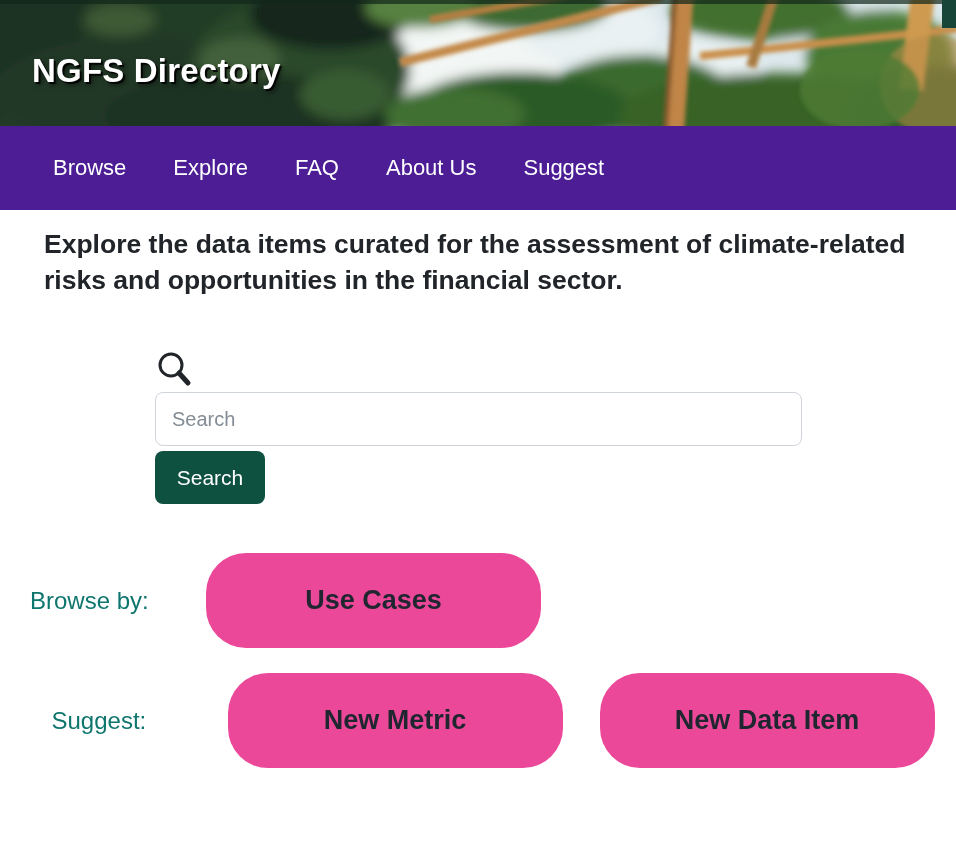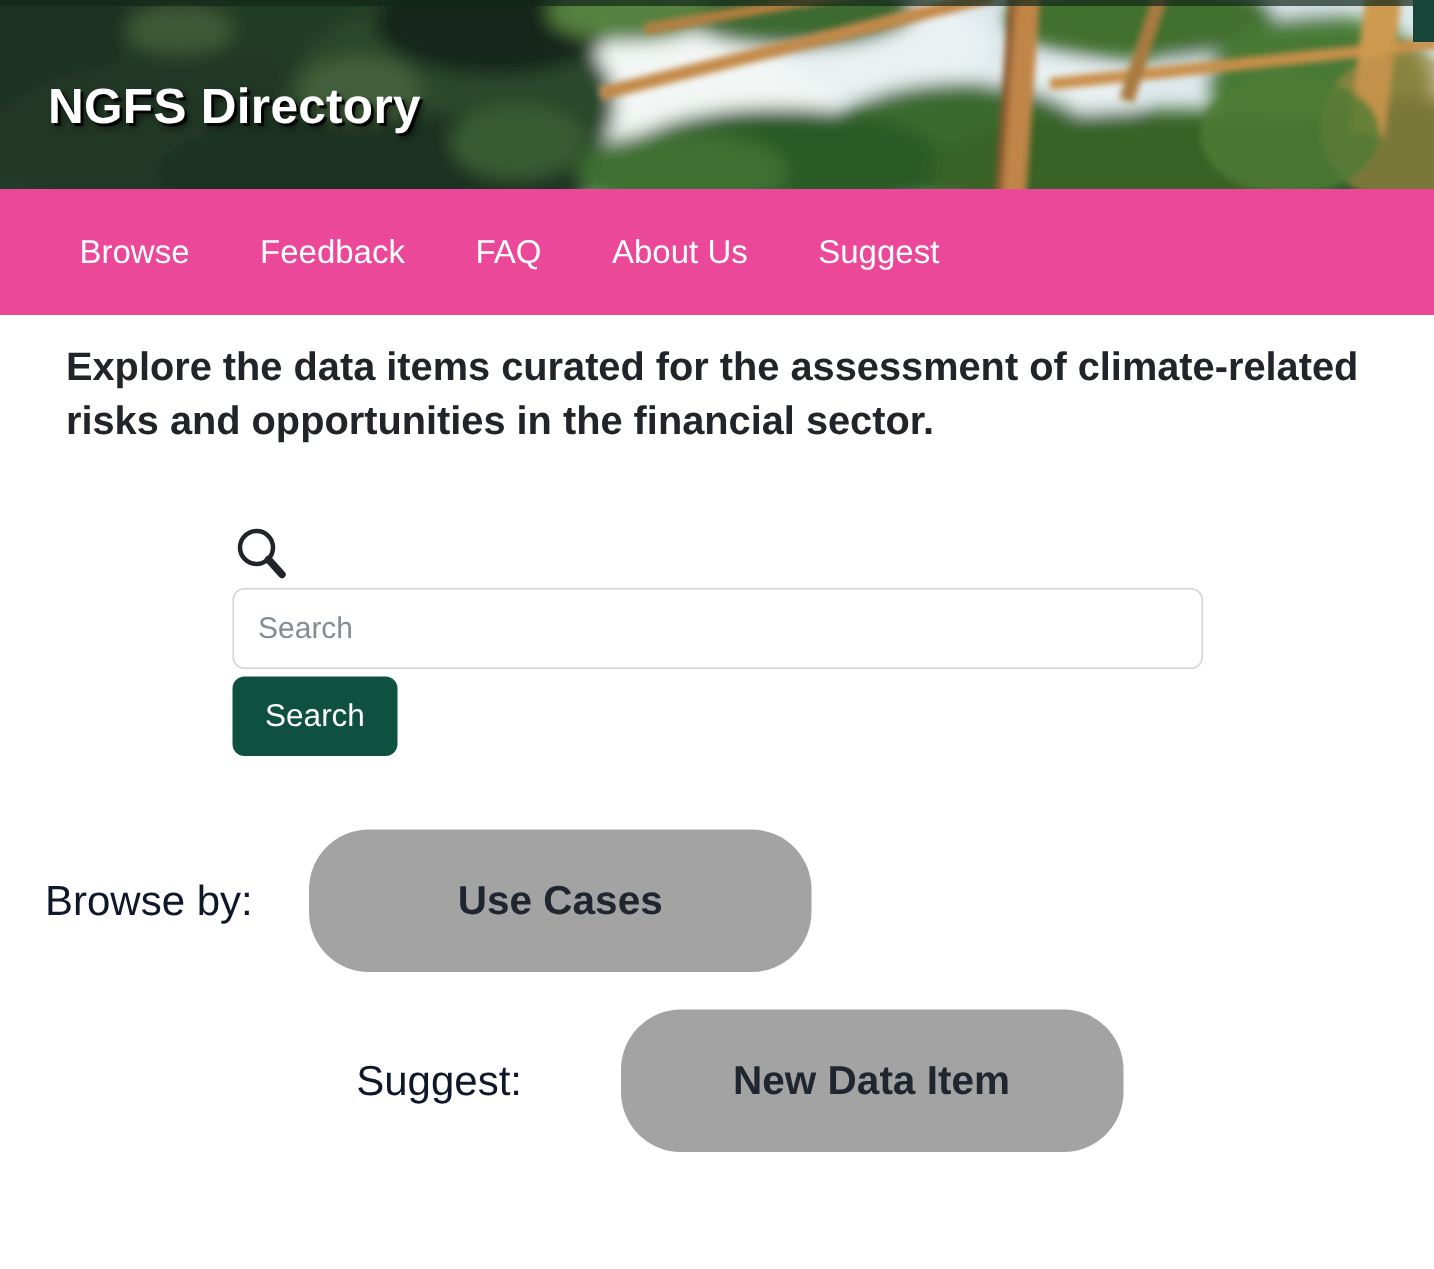--- a/index.html
+++ b/index.html
@@ -30,21 +30,21 @@
     font-weight: 700;
     color: #ffffff;
     letter-spacing: 0.2px;
     text-shadow: 2px 2px 0 rgba(0,0,0,0.85), 3px 3px 5px rgba(0,0,0,0.55);
   }
 
   
   .navbar {
     width: 956px;
     height: 84px;
-    background: #ec4899;
+    background: #4c1d95;
     display: flex;
     align-items: center;
     padding-left: 53px;
     gap: 47px;
   }
   .nav-link {
     color: #ffffff;
     font-size: 22px;
     font-weight: 400;
     cursor: pointer;
@@ -98,28 +98,28 @@
   
   .pill-row {
     display: flex;
     align-items: center;
     margin-top: 49px;
   }
   .pill-row.second { margin-top: 25px; justify-content: center; }
   .row-label {
     flex: 0 0 206px;
     padding-left: 30px;
-    font-size: 28px;
+    font-size: 24px;
     font-weight: 400;
-    color: #0f172a;
+    color: #0f766e;
   }
   .pill {
     flex: 0 0 335px;
     height: 95px;
-    background: #a3a3a3;
+    background: #ec4899;
     border-radius: 40px;
     display: flex;
     align-items: center;
     justify-content: center;
     font-size: 27px;
     font-weight: 700;
     color: #1f2630;
     cursor: pointer;
   }
   .pill + .pill { margin-left: 37px; }
@@ -182,21 +182,21 @@
     </g>
 
     <rect x="0" y="0" width="956" height="4" fill="#112619" opacity="0.7"></rect>
     <rect x="942" y="0" width="14" height="28" fill="#174639"></rect>
   </svg>
   <div class="hero-title">NGFS Directory</div>
 </div>
 
 <div class="navbar">
   <div class="nav-link">Browse</div>
-  <div class="nav-link">Feedback</div>
+  <div class="nav-link">Explore</div>
   <div class="nav-link">FAQ</div>
   <div class="nav-link">About Us</div>
   <div class="nav-link">Suggest</div>
 </div>
 
 <div>
 
   <div class="intro">Explore the data items curated for the assessment of climate-related risks and opportunities in the financial sector.</div>
 
   <div class="search-block">
@@ -208,16 +208,17 @@
     <button class="search-button">Search</button>
   </div>
 
   <div class="pill-row">
     <div class="row-label">Browse by:</div>
     <div class="pill">Use Cases</div>
   </div>
 
   <div class="pill-row second">
     <div class="row-label">Suggest:</div>
+    <div class="pill">New Metric</div>
     <div class="pill">New Data Item</div>
   </div>
 
 </div>
 
 </body></html>

